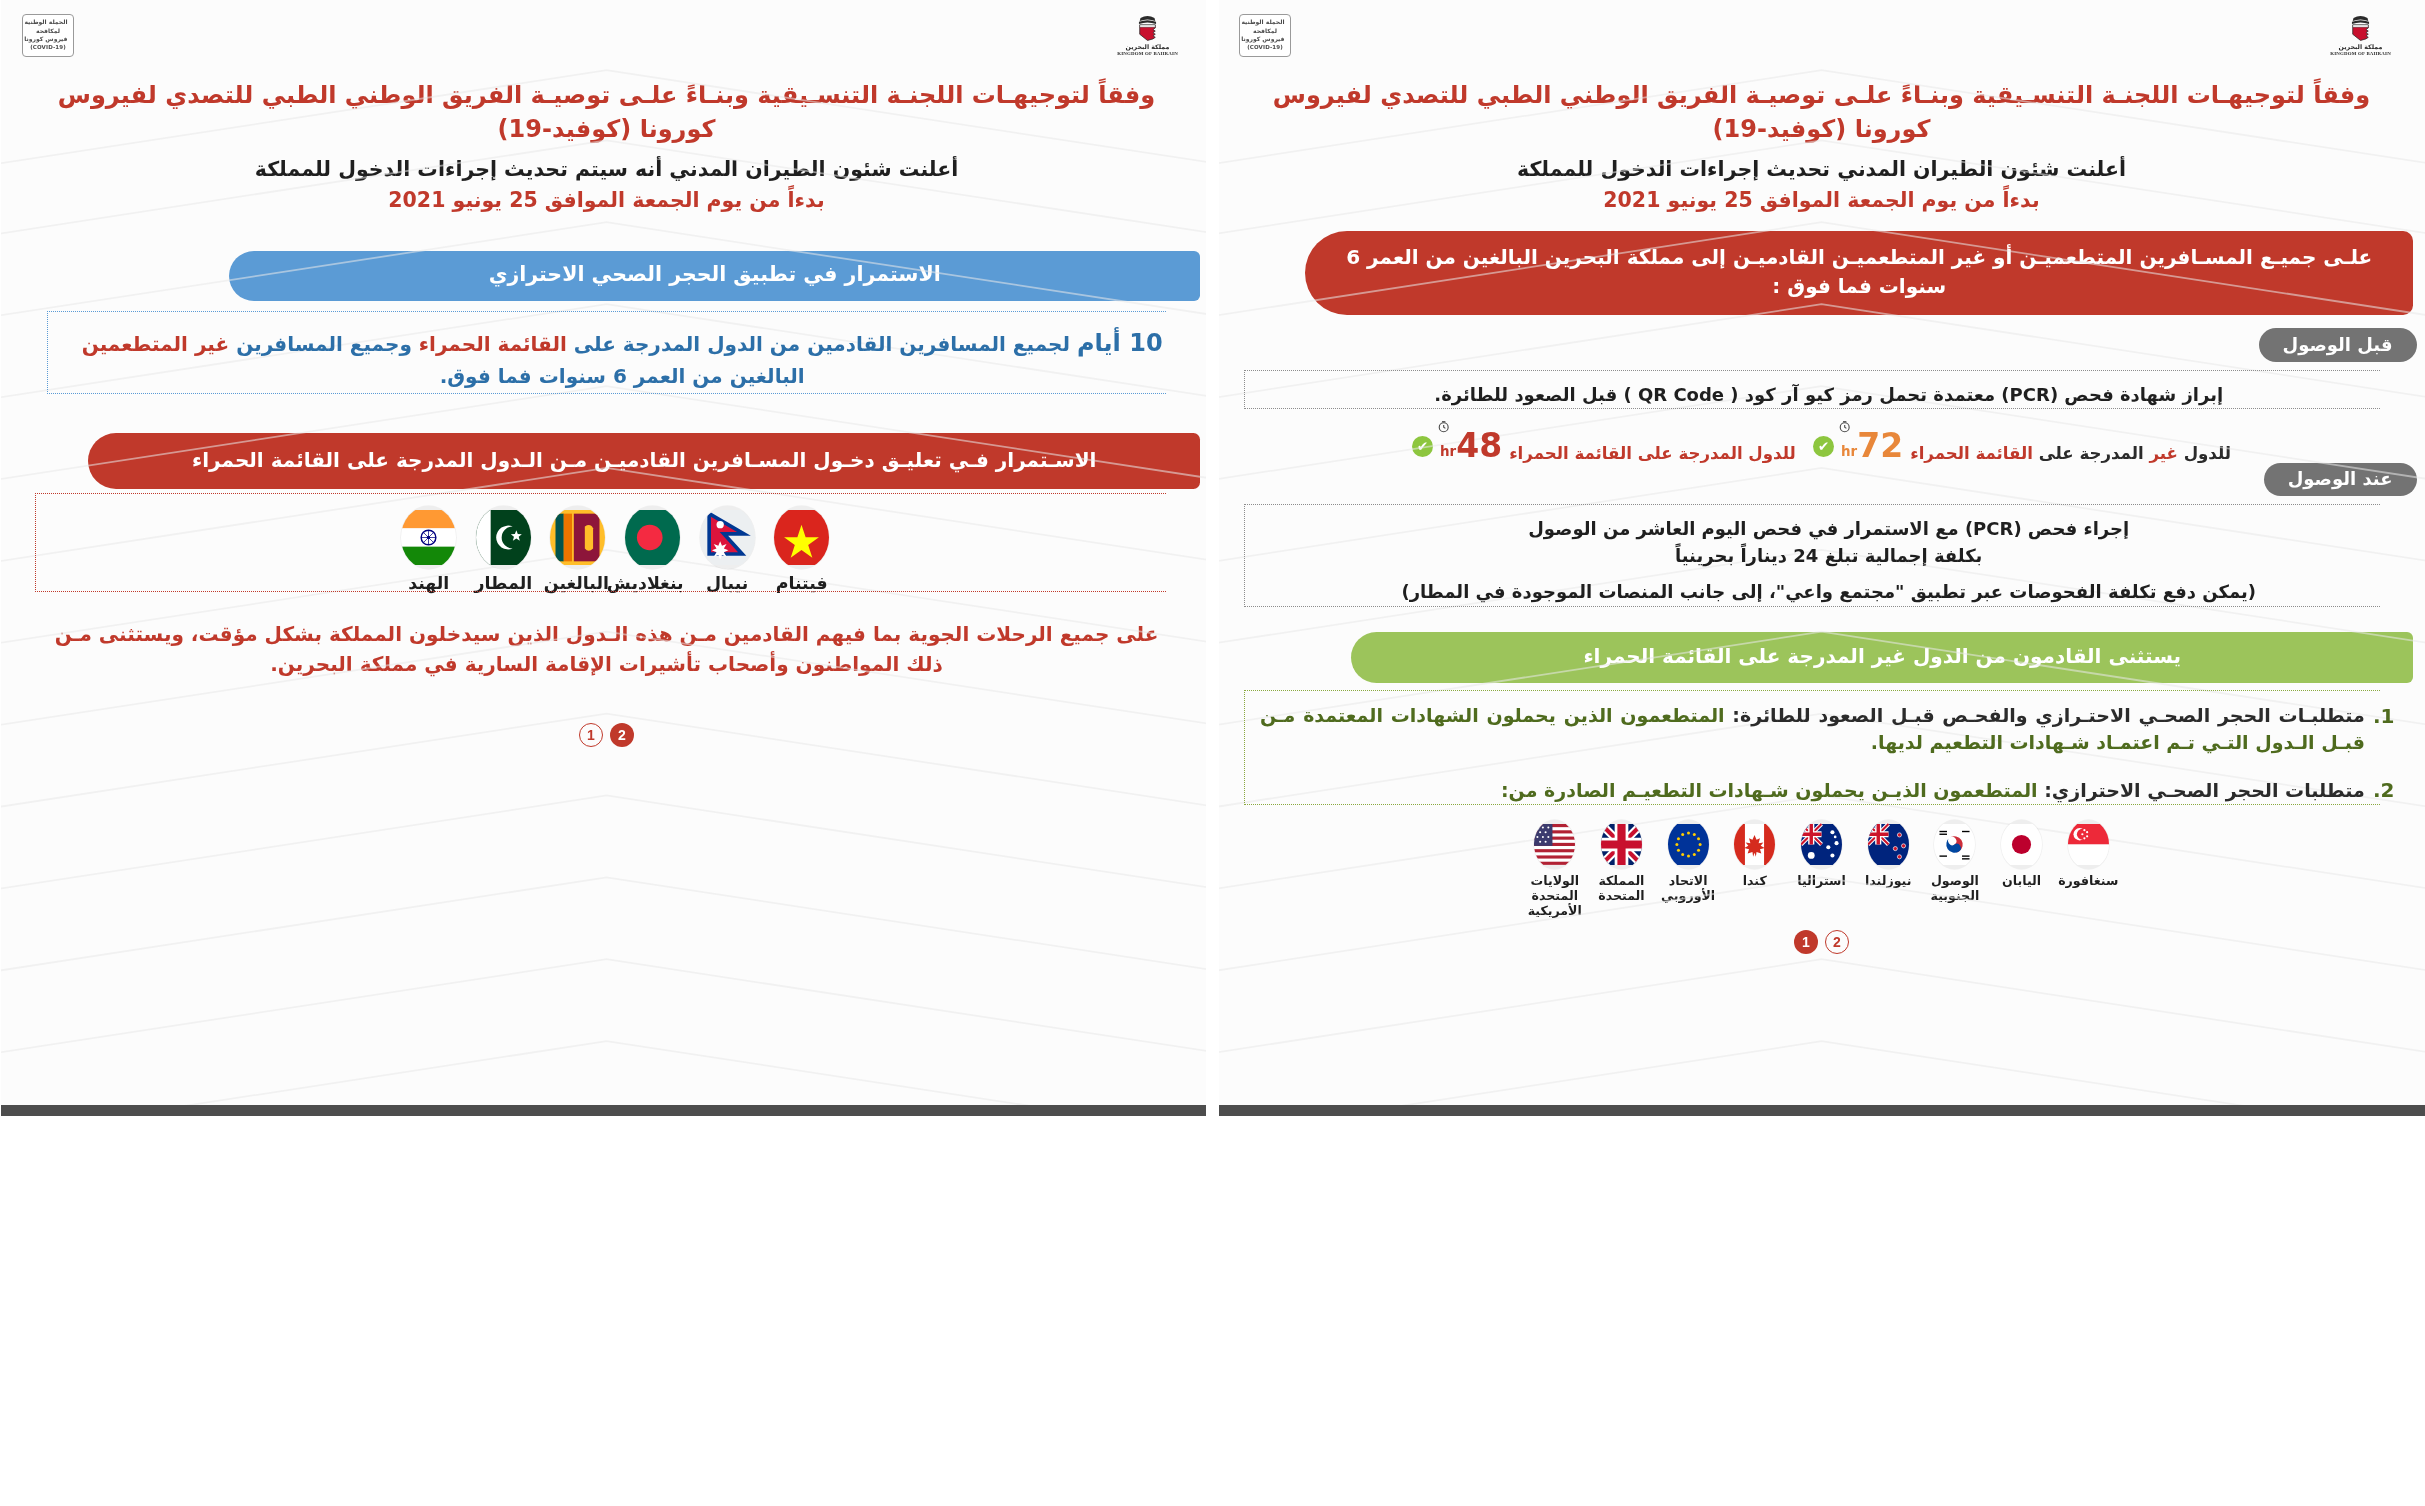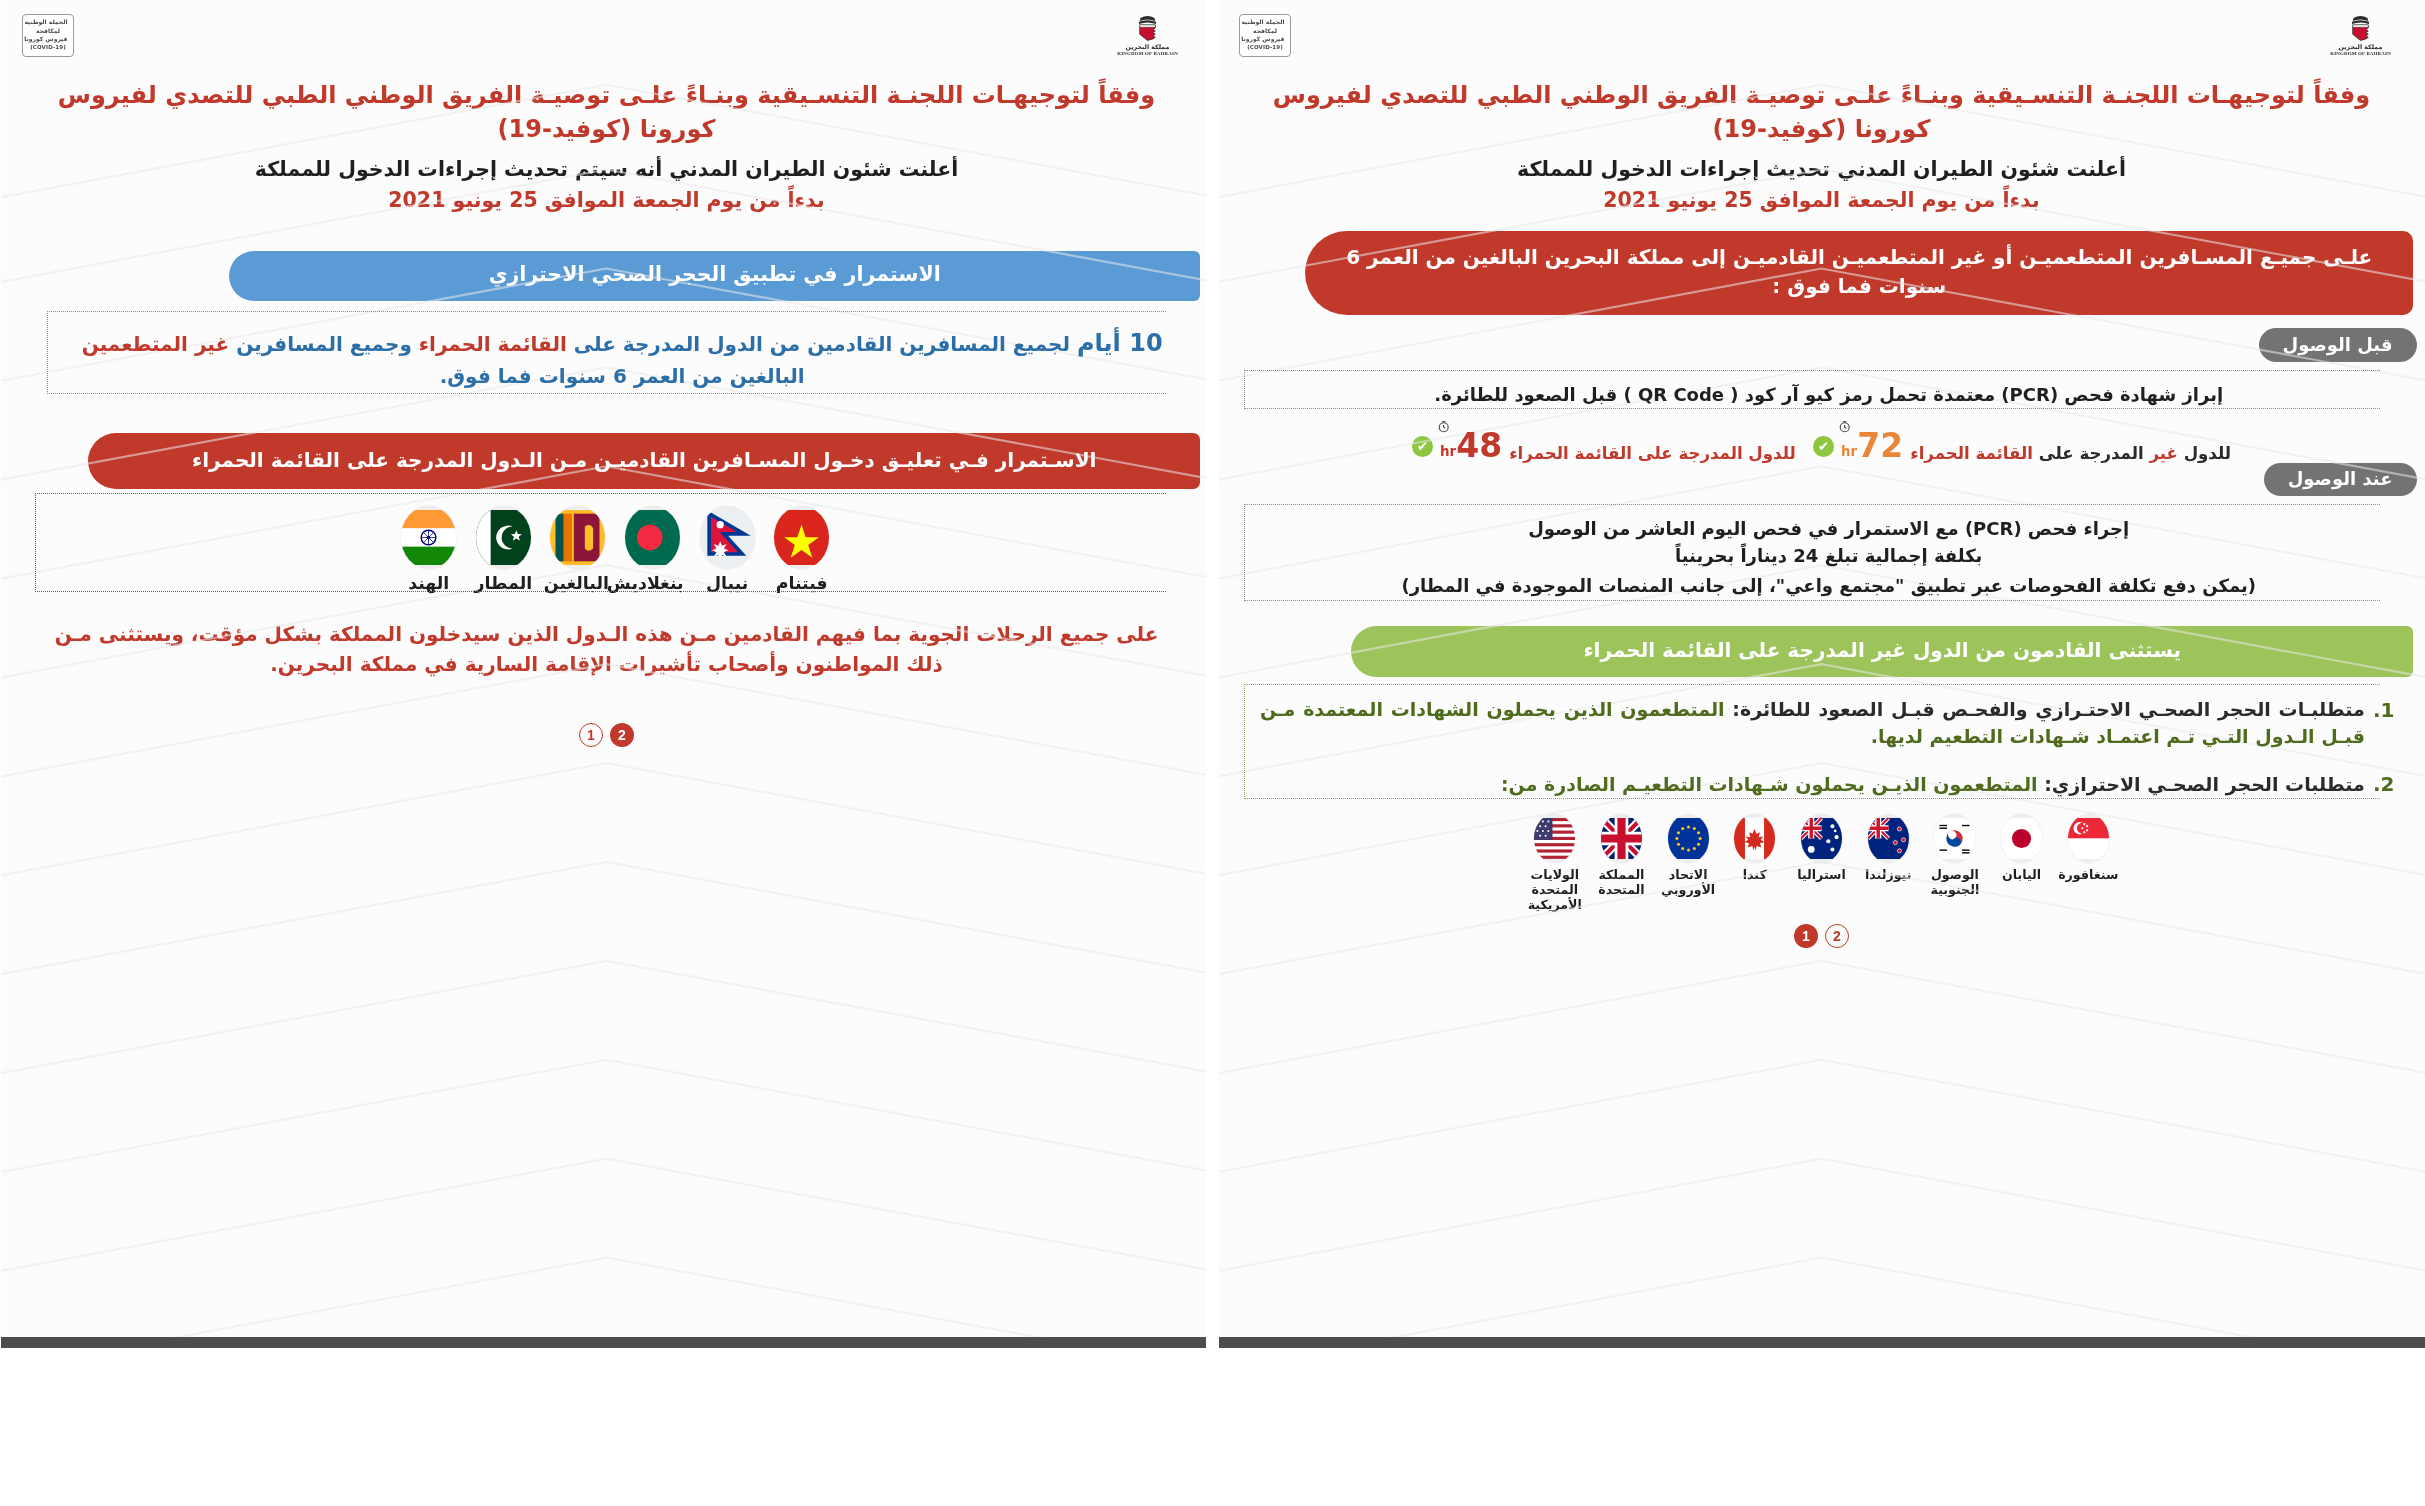--- a/index.html
+++ b/index.html
@@ -6,21 +6,21 @@
   html, body {
     width: 2426px; height: 1507px;
     background: #ffffff;
     font-family: "DejaVu Sans", "Liberation Sans", sans-serif;
     overflow: hidden;
   }
   .page { position: relative; width: 2426px; height: 1507px; display: flex; }
 
   .panel {
     position: relative;
-    width: 1213px; height: 1348px;
+    width: 1213px; height: 1116px;
     background: #fcfcfc;
     overflow: hidden;
     direction: rtl;
   }
   .panel.left  { border-left: 4.7px solid #ffffff; }
   .panel.right { }
   .divider {
     position: absolute; left: 1206px; top: 0;
     width: 12.6px; height: 1507px; background: #ffffff; z-index: 40;
   }
@@ -277,21 +277,21 @@
         <div class="check">✔</div>
       </div>
     </div>
 
     <div class="tab-row" style="margin-top:0">
       <div class="tab">عند الوصول</div>
     </div>
     <div class="bracket">
       <div class="body-txt">إجراء فحص (PCR) مع الاستمرار في فحص اليوم العاشر من الوصول</div>
       <div class="body-txt" style="font-weight:800">بكلفة إجمالية تبلغ 24 ديناراً بحرينياً</div>
-      <div class="body-txt small" style="margin-top:3px">(يمكن دفع تكلفة الفحوصات عبر تطبيق "مجتمع واعي"، إلى جانب المنصات الموجودة في المطار)</div>
+      <div class="body-txt small" style="margin-top:9px">(يمكن دفع تكلفة الفحوصات عبر تطبيق "مجتمع واعي"، إلى جانب المنصات الموجودة في المطار)</div>
     </div>
 
     <div class="pill-wrap-green" style="margin-top:19px">
       <div class="pill green" style="font-size:20px;padding:10.3px 24px 12px 24px">يستثنى القادمون من الدول غير المدرجة على القائمة الحمراء</div>
     </div>
 
     <div class="bracket green-b" style="margin:6.3px 19px 0 27px;padding:12.6px 12.6px 3.2px 16px">
       <div class="num-list" style="margin:0">
         <div class="num-item">
           <div class="idx">1.</div>

